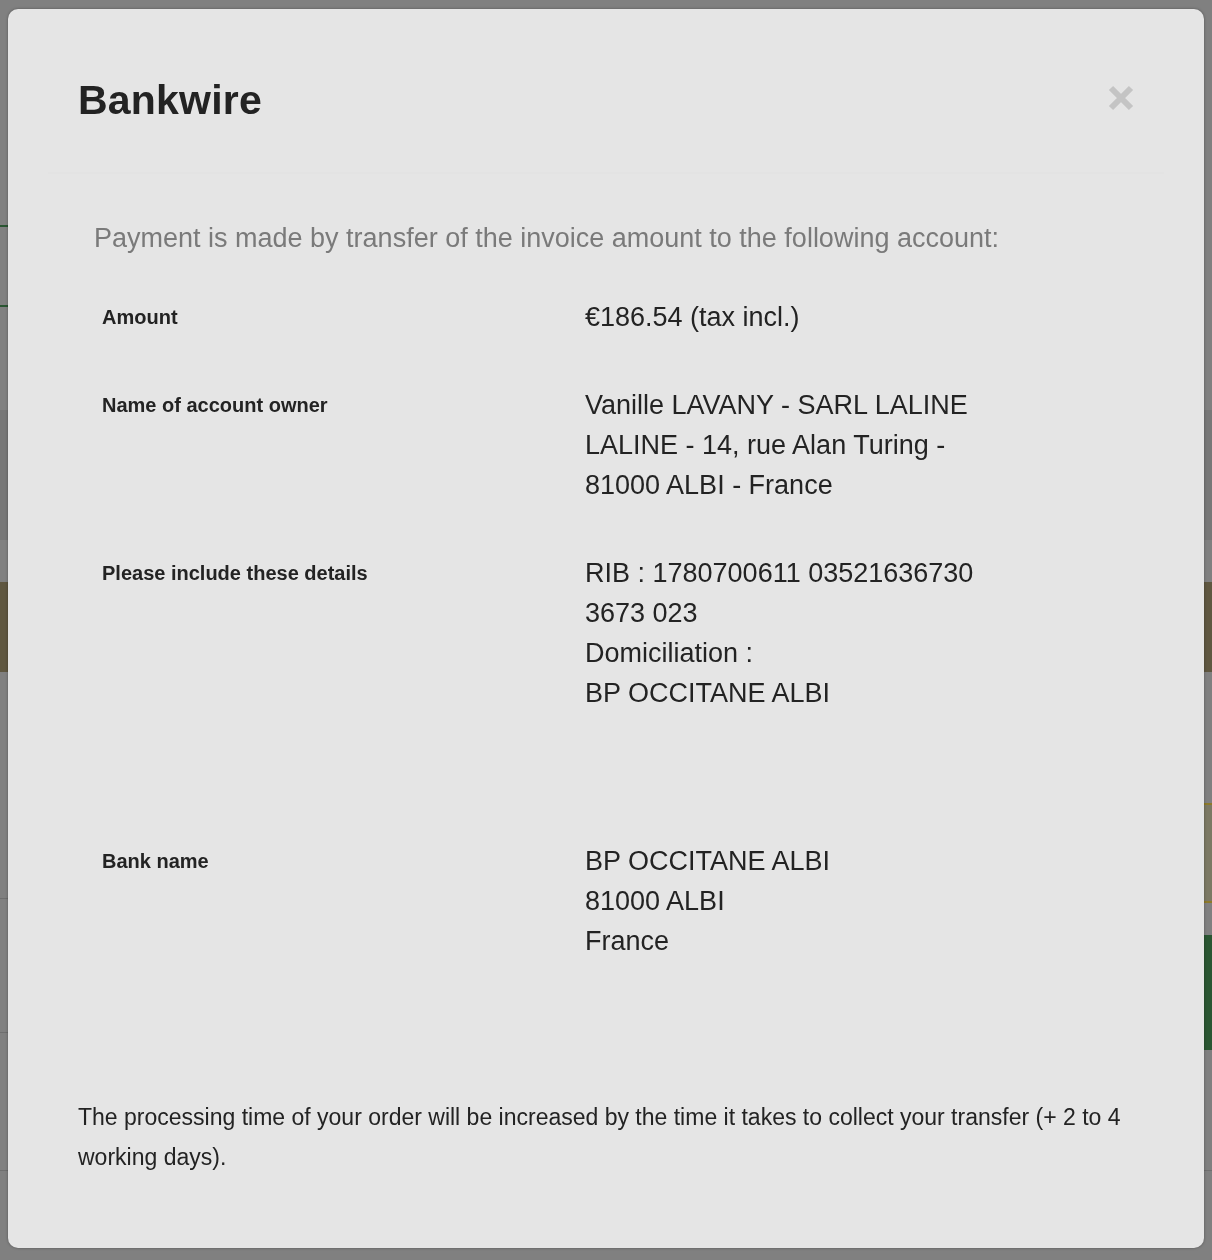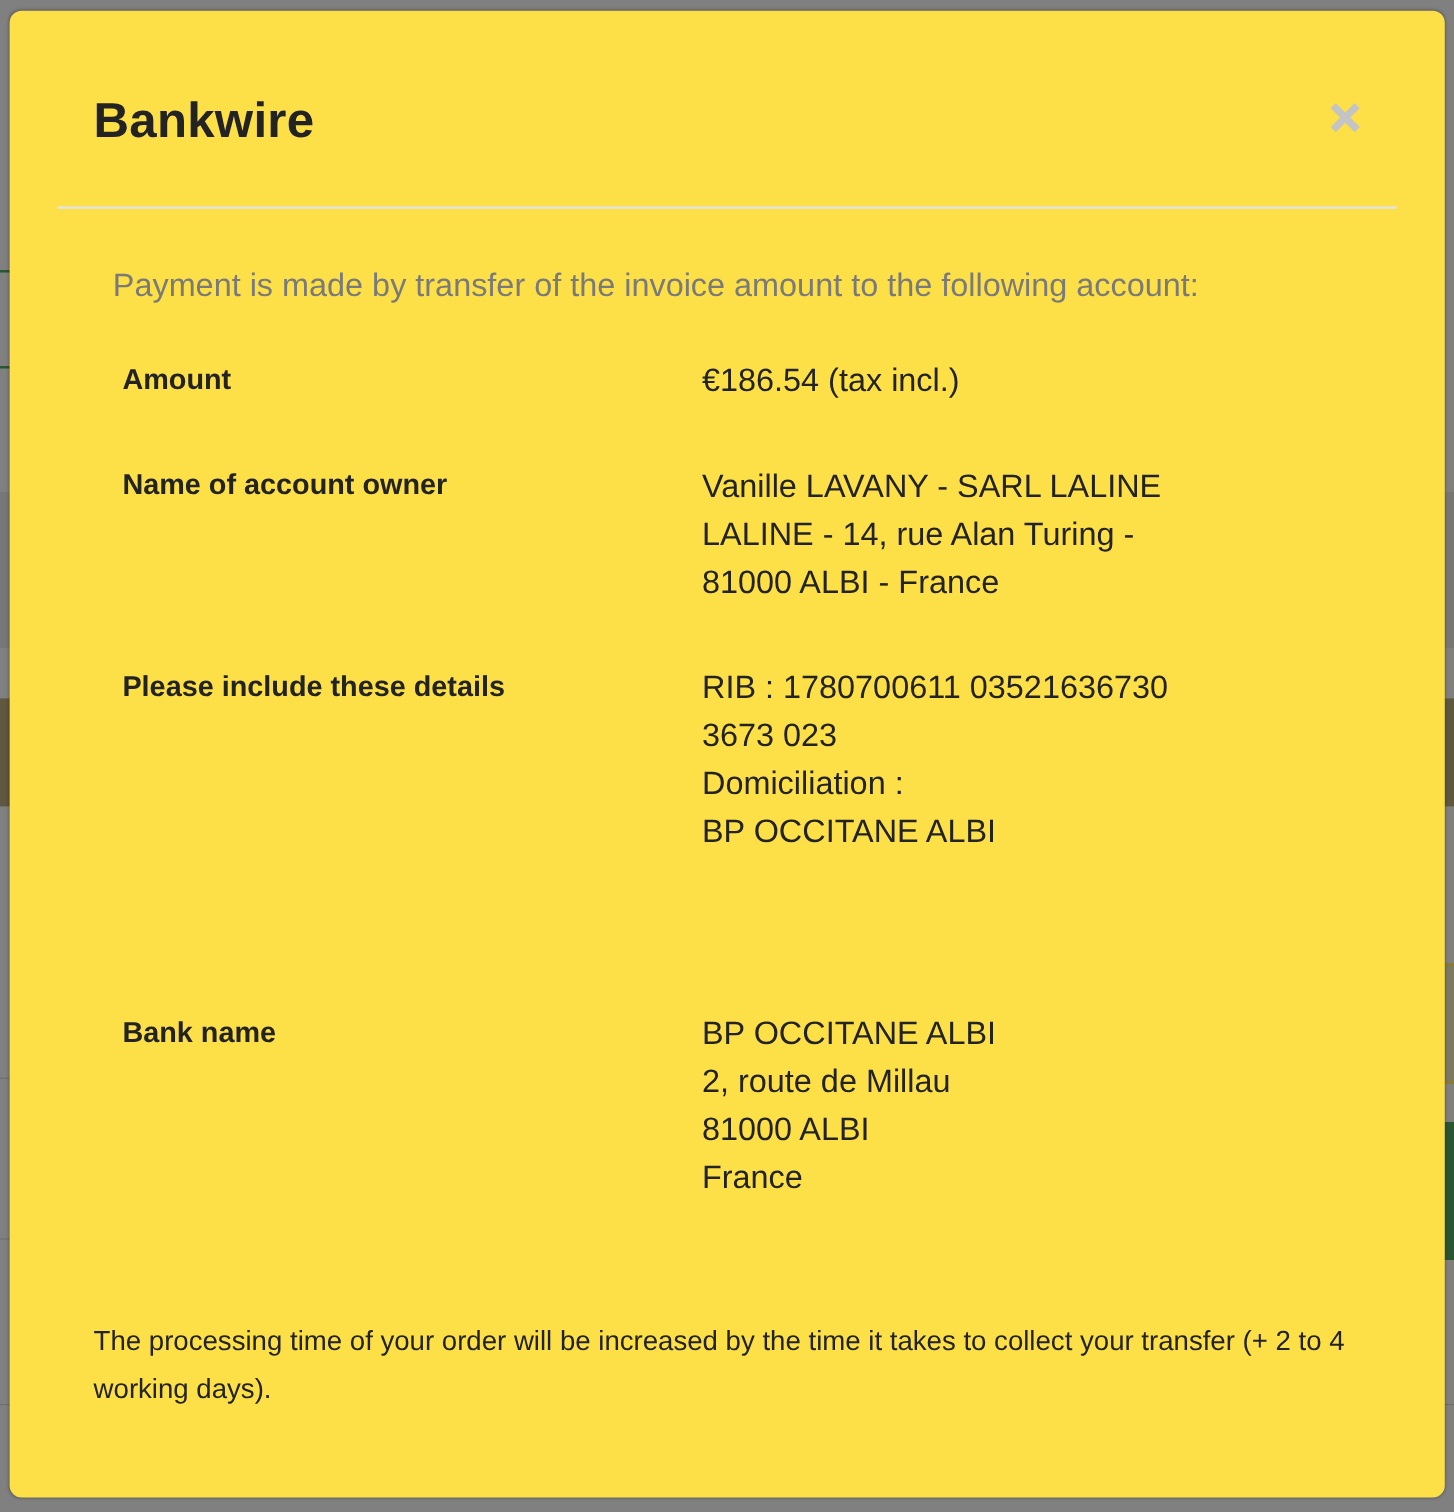--- a/index.html
+++ b/index.html
@@ -33,21 +33,21 @@
     .bg-band-green { background: #2a5632; }
     .bg-line { background: #6f6f6f; height: 1px; }
 
     
     .modal {
       position: absolute;
       left: 8px;
       top: 9px;
       width: 1196px;
       height: 1239px;
-      background: #fde047;
+      background: #e5e5e5;
       border-radius: 10px;
       box-shadow: 0 0 3px rgba(0,0,0,0.35);
       box-sizing: border-box;
     }
     .modal-header {
       position: absolute;
       left: 40px;
       right: 40px;
       top: 0;
       height: 163px;
@@ -99,21 +99,21 @@
     }
     .detail-row {
       position: absolute;
       left: 0;
       width: 1000px;
     }
     .detail-label {
       position: absolute;
       left: 0;
       top: 0;
-      font-size: 24px;
+      font-size: 20px;
       font-weight: bold;
       color: #232323;
       line-height: 40px;
       white-space: nowrap;
     }
     .detail-value {
       position: absolute;
       left: 483px;
       top: 0;
       font-size: 27px;
@@ -185,21 +185,20 @@
           <div>3673 023</div>
           <div>Domiciliation :</div>
           <div>BP OCCITANE ALBI</div>
         </div>
       </div>
 
       <div class="detail-row" style="top:544px;">
         <span class="detail-label">Bank name</span>
         <div class="detail-value">
           <div>BP OCCITANE ALBI</div>
-          <div>2, route de Millau</div>
           <div>81000 ALBI</div>
           <div>France</div>
         </div>
       </div>
     </div>
 
     <p class="footer-note">The processing time of your order will be increased by the time it takes to collect your transfer (+ 2 to 4 working days).</p>
   </div>
 </div>
 

